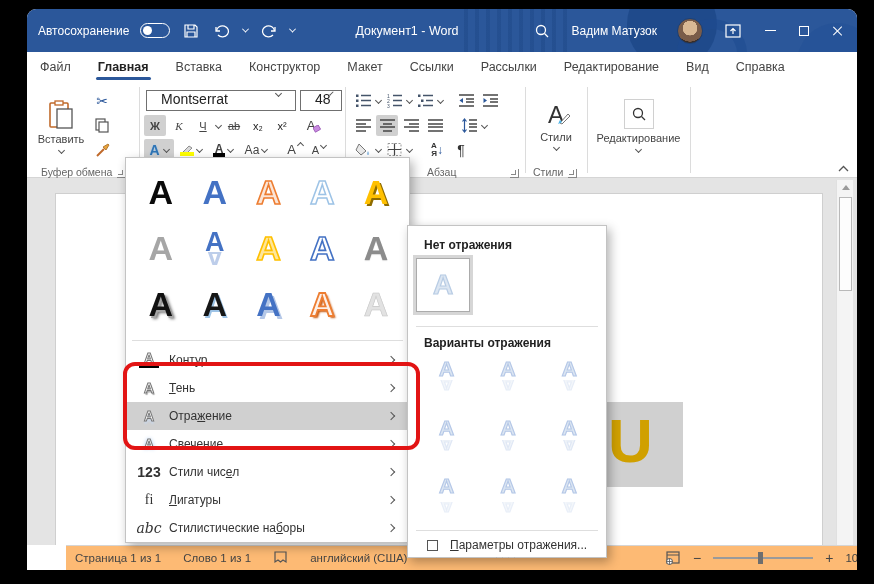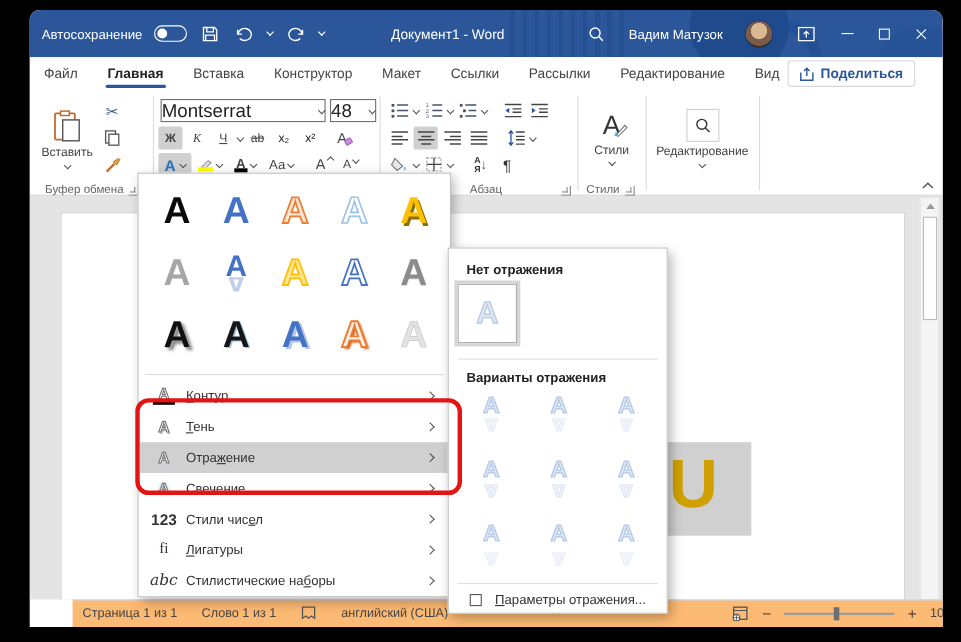--- a/index.html
+++ b/index.html
@@ -41,21 +41,21 @@
   
   .ribbon { position:absolute; left:0; top:73px; width:100%; height:96px; background:#fff; border-bottom:1px solid #d5d5d5; font-size:11px; color:#444; }
   .gdiv { position:absolute; top:5px; height:86px; width:1px; background:#dcdcdc; }
   .glabel { position:absolute; top:82px; height:14px; font-size:10.5px; color:#666; display:flex; align-items:flex-end; gap:5px; }
   .launcher { width:9px; height:9px; border-left:1px solid #888; border-top:1px solid #888; position:relative; transform:rotate(180deg); display:inline-block; }
   .launcher::after { content:""; position:absolute; left:2px; top:2px; width:4px; height:4px; border-left:1.2px solid #888; border-top:1.2px solid #888; }
   .paste { position:absolute; left:8px; top:8px; width:52px; height:72px; display:flex; flex-direction:column; align-items:center; justify-content:center; gap:3px; }
   .cutcol { position:absolute; left:64px; top:8px; display:flex; flex-direction:column; gap:4px; }
   .sbtn { width:22px; height:21px; display:inline-flex; align-items:center; justify-content:center; border-radius:2px; }
   .sbtn.pressed { background:#d0d0d0; }
-  .combo { position:absolute; height:21px; border:1px solid #707070; background:#fff; display:flex; align-items:center; font-size:17px; padding:0 0; color:#222; }
+  .combo { position:absolute; height:21px; border:1px solid #707070; background:#fff; display:flex; align-items:flex-start; font-size:14px; padding:0 14px; color:#222; }
   .combo .cv { margin-left:auto; }
   .cv { display:inline-block; width:5px; height:5px; border-right:1.1px solid #555; border-bottom:1.1px solid #555; transform:rotate(45deg); }
   .cvup { transform:rotate(-135deg); }
   .frow { position:absolute; display:flex; align-items:center; gap:2px; }
   .bold-g { font-weight:bold; } .ital-g { font-style:italic; font-family:"Liberation Serif",serif; }
   .und-g { text-decoration:underline; } .strike-g { text-decoration:line-through; }
   .fx-a { color:#2e74b5; font-weight:bold; text-shadow:0 0 2px #9dc3e6; }
   .hl-bar { display:inline-block; width:14px; height:4px; background:#ffff00; margin-top:-2px; }
   .fc-bar { display:inline-block; width:12px; height:4px; background:#000; margin-top:-2px; }
   .stack { display:flex; flex-direction:column; align-items:center; line-height:1; }
@@ -211,27 +211,20 @@
     <span class="tab">Файл</span>
     <span class="tab active">Главная</span>
     <span class="tab">Вставка</span>
     <span class="tab">Конструктор</span>
     <span class="tab">Макет</span>
     <span class="tab">Ссылки</span>
     <span class="tab">Рассылки</span>
     <span class="tab">Редактирование</span>
     <span class="tab">Вид</span>
     <span class="tab">Справка</span>
-    <span class="share-btn">
-      <svg width="13" height="13" viewBox="0 0 13 13">
-          <path d="M1 5v7h11V5" fill="none" stroke="#2b579a" stroke-width="1.3"></path>
-          <path d="M6.5 8V1 M4 3.5 6.5 1 9 3.5" fill="none" stroke="#2b579a" stroke-width="1.3"></path>
-        </svg>
-      <span>Поделиться</span>
-    </span>
   </div>
 
   <div class="ribbon">
 
     <div class="paste">
       <svg width="26" height="30" viewBox="0 0 26 30">
         <rect x="2" y="3" width="18" height="24" rx="1" fill="none" stroke="#c0692a" stroke-width="1.6"></rect>
         <rect x="7" y="1" width="8" height="4" fill="#fff" stroke="#c0692a" stroke-width="1.3"></rect>
         <rect x="9" y="9" width="15" height="19" fill="#fff" stroke="#555" stroke-width="1.3"></rect>
       </svg>

